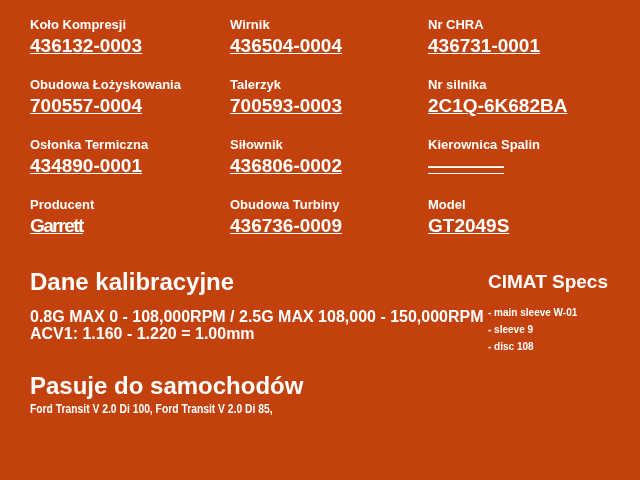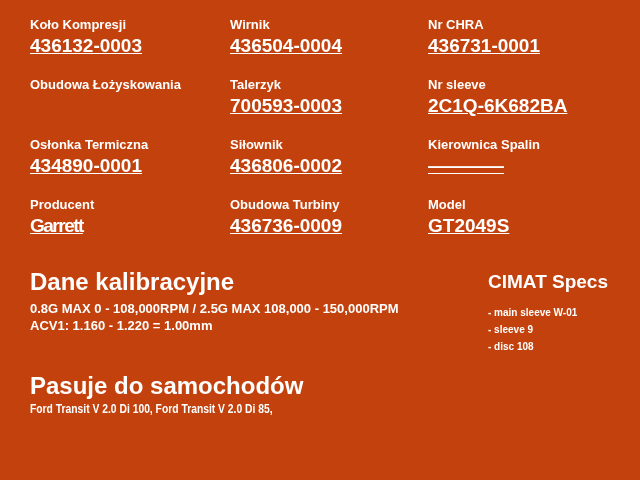--- a/index.html
+++ b/index.html
@@ -48,22 +48,22 @@
     position: absolute;
     left: 30px;
     top: 272px;
   }
   .section-title {
     font-size: 24px;
     line-height: 20px;
     white-space: nowrap;
   }
   .calibration-lines {
-    margin-top: 8px;
-    font-size: 13px;
+    margin-top: 16px;
+    font-size: 16px;
     line-height: 17px;
     white-space: nowrap;
   }
   
   .cimat {
     position: absolute;
     left: 488px;
     top: 272px;
   }
   .cimat .section-title {
@@ -109,29 +109,30 @@
       <div class="part-value">436504-0004</div>
     </div>
 
     <div class="cell">
       <div class="part-label">Nr CHRA</div>
       <div class="part-value">436731-0001</div>
     </div>
 
     <div class="cell">
       <div class="part-label">Obudowa Łożyskowania</div>
+      <div class="part-value">700557-0004</div>
     </div>
 
     <div class="cell">
       <div class="part-label">Talerzyk</div>
       <div class="part-value">700593-0003</div>
     </div>
 
     <div class="cell">
-      <div class="part-label">Nr sleeve</div>
+      <div class="part-label">Nr silnika</div>
       <div class="part-value">2C1Q-6K682BA</div>
     </div>
 
     <div class="cell">
       <div class="part-label">Osłonka Termiczna</div>
       <div class="part-value">434890-0001</div>
     </div>
 
     <div class="cell">
       <div class="part-label">Siłownik</div>

